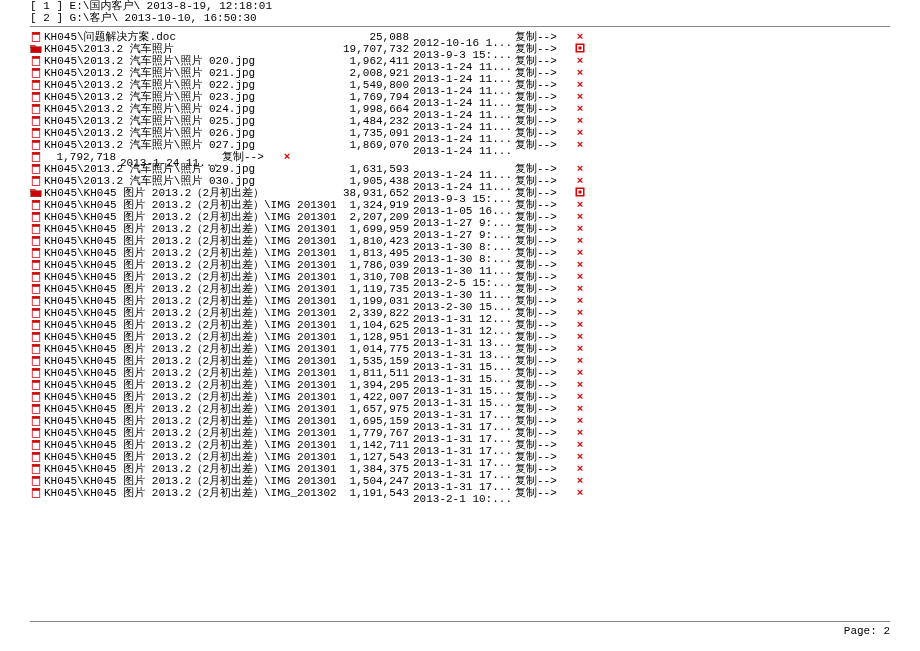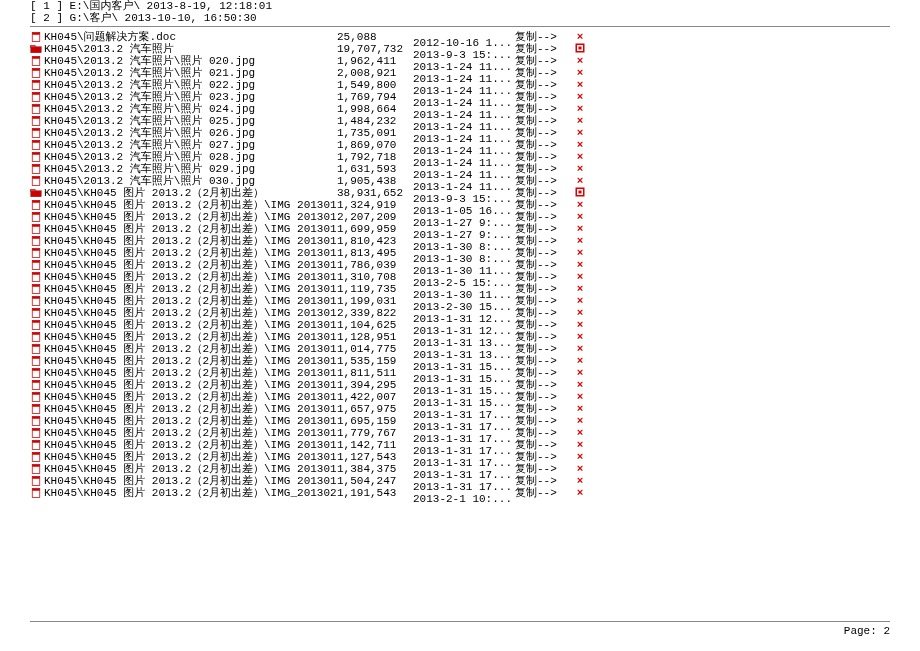--- a/index.html
+++ b/index.html
@@ -41,21 +41,21 @@
     margin-right: 2px;
   }
   .ic svg { width: 12px; height: 12px; }
   .name {
     width: 293px;
     overflow: hidden;
     text-overflow: clip;
   }
   .size {
     width: 72px;
-    text-align: left;
+    text-align: right;
   }
   .date {
     width: 100px;
     overflow: hidden;
     padding-left: 4px;
     margin-top: 12px;
   }
   .act  { width: 55px; padding-left: 2px; }
   .mark {
     width: 20px;
@@ -218,21 +218,20 @@
         <span class="act">复制--&gt;</span>
         <span class="mark">×</span>
       </div>
       <div class="row">
         <span class="ic">
           <svg viewBox="0 0 16 16">
             <rect x="3" y="2" width="10" height="12" fill="#fff" stroke="#c00" stroke-width="1"></rect>
             <rect x="3" y="2" width="10" height="3" fill="#c00"></rect>
           </svg>
         </span>
-        <span class="name">KH045\2013.2 汽车照片\照片 028.jpg</span>
         <span class="size">1,792,718</span>
         <span class="date">2013-1-24 11...</span>
         <span class="act">复制--&gt;</span>
         <span class="mark">×</span>
       </div>
       <div class="row">
         <span class="ic">
           <svg viewBox="0 0 16 16">
             <rect x="3" y="2" width="10" height="12" fill="#fff" stroke="#c00" stroke-width="1"></rect>
             <rect x="3" y="2" width="10" height="3" fill="#c00"></rect>

